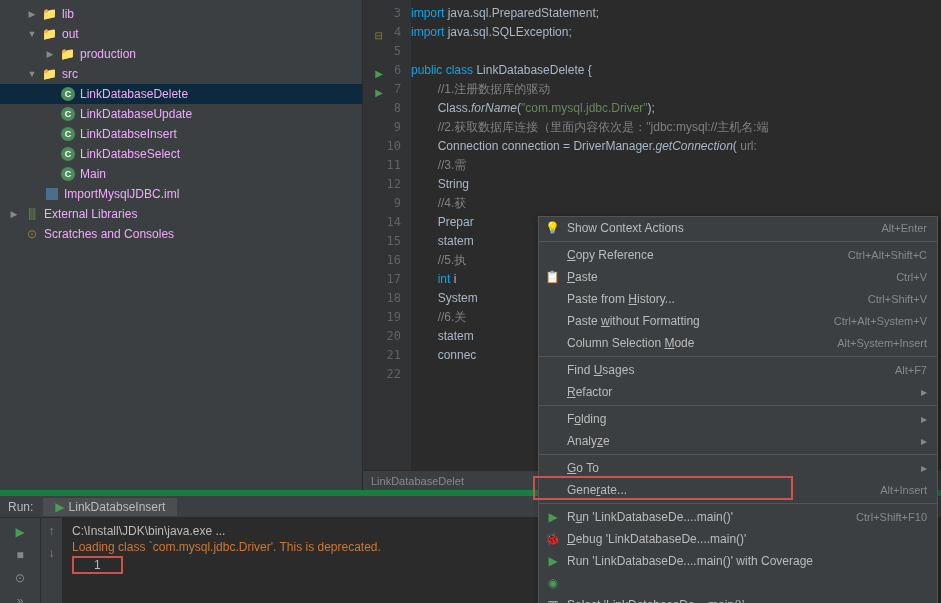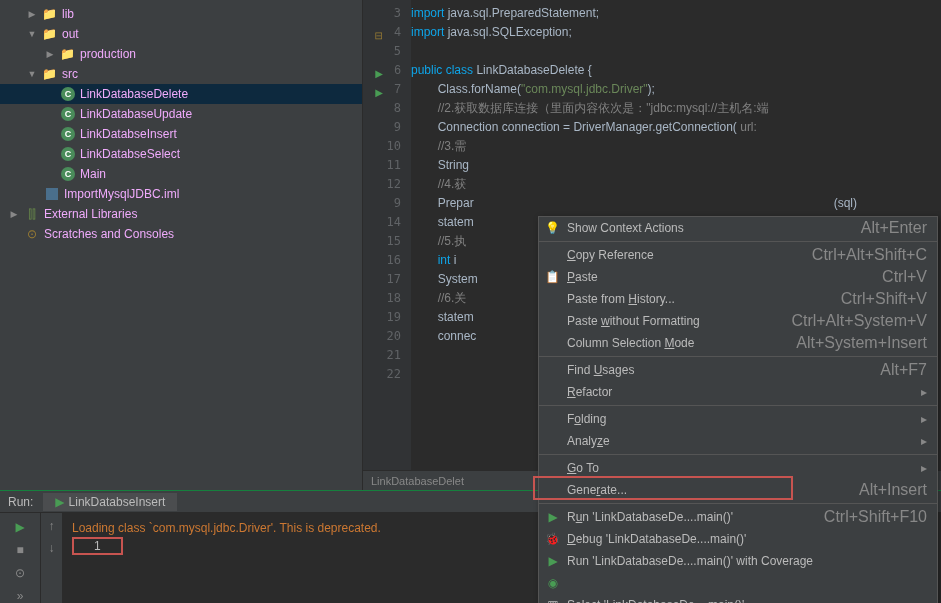--- a/index.html
+++ b/index.html
@@ -23,36 +23,36 @@
 .gutter-row .gut-icon{position:absolute;right:28px;top:3px;font-size:10px}
 .green-play{color:#499c54}
 .yellow-fold{color:#987b33}
 .code{flex:1;padding-top:4px;font-family:Consolas,monospace;font-size:13px;overflow:hidden}
 .code-row{height:19px;line-height:19px;white-space:pre}
 .kw{color:#0ea5e9}
 .str{color:#6a8759}
 .cmt{color:#808080}
 .fn{color:#ffc66d}
 .plain{color:#a9b7c6}
-.it{}
+.it{font-style:italic}
 .breadcrumb{position:absolute;bottom:0;left:0;right:0;height:20px;background:#3c3f41;border-top:1px solid #2b2b2b;padding-left:8px;line-height:20px;color:#888;font-size:11px}
-.run-panel{border-top:1px solid #15803d;height:113px;background:#2b2b2b}
+.run-panel{border-top:6px solid #15803d;height:113px;background:#2b2b2b}
 .run-header{height:22px;background:#3c3f41;display:flex;align-items:center;padding-left:8px;border-bottom:1px solid #2b2b2b}
 .run-tab{background:#4b4d4f;padding:2px 12px;color:#bbb;display:flex;align-items:center;gap:4px}
 .run-body{display:flex;height:91px}
 .run-gutter{width:40px;background:#3c3f41;display:flex;flex-direction:column;align-items:center;padding-top:6px;gap:8px}
 .run-gutter .gi{width:16px;height:16px;color:#888;display:flex;align-items:center;justify-content:center;cursor:pointer}
 .run-gutter .play{color:#499c54}
 .run-out{flex:1;padding:6px 10px;font-family:Consolas,monospace;font-size:13px;color:#bbb}
 .run-out .orange{color:#cc7832}
 .run-out .redbox{border:2px solid #c75450;display:inline-block;padding:0 20px;margin-top:2px}
 .ctx-menu{position:absolute;top:216px;left:538px;width:400px;background:#3c3f41;border:1px solid #555;box-shadow:2px 2px 6px rgba(0,0,0,.4);z-index:100}
 .ctx-item{height:22px;display:flex;align-items:center;padding:0 10px 0 28px;color:#bbb;position:relative;cursor:default}
 .ctx-item .ci-icon{position:absolute;left:6px;width:16px;text-align:center}
-.ctx-item .shortcut{margin-left:auto;color:#888;font-size:16px}
+.ctx-item .shortcut{margin-left:auto;color:#888;font-size:11px}
 .ctx-item .sub{margin-left:auto;color:#888}
 .ctx-sep{height:1px;background:#555;margin:2px 0}
 .ctx-item u{text-decoration:underline}
 .redframe{position:absolute;top:476px;left:533px;width:260px;height:24px;border:2px solid #c75450;pointer-events:none;z-index:101}
 </style>
 </head>
 <body>
 
 <div class="main">
   <div class="sidebar">
@@ -147,20 +147,21 @@
       <div class="gutter-row">19</div>
       <div class="gutter-row">20</div>
       <div class="gutter-row">21</div>
       <div class="gutter-row">22</div>
     </div>
     <div class="code">
       <div class="code-row"><span class="kw">import </span><span class="plain">java.sql.PreparedStatement;</span></div>
       <div class="code-row"><span class="kw">import </span><span class="plain">java.sql.SQLException;</span></div>
       <div class="code-row"></div>
       <div class="code-row"><span class="kw">public class </span><span class="plain">LinkDatabaseDelete {</span></div>
+      <div class="code-row"><span class="cmt">        //1.注册数据库的驱动</span></div>
       <div class="code-row"><span class="plain">        Class.</span><span class="plain it">forName</span><span class="plain">(</span><span class="str">"com.mysql.jdbc.Driver"</span><span class="plain">);</span></div>
       <div class="code-row"><span class="cmt">        //2.获取数据库连接（里面内容依次是："jdbc:mysql://主机名:端</span></div>
       <div class="code-row"><span class="plain">        Connection connection = DriverManager.</span><span class="plain it">getConnection</span><span class="plain">( </span><span class="cmt">url:</span></div>
       <div class="code-row"><span class="cmt">        //3.需</span></div>
       <div class="code-row"><span class="plain">        String</span></div>
       <div class="code-row"><span class="cmt">        //4.获</span></div>
       <div class="code-row"><span class="plain">        Prepar</span><span class="plain" style="margin-left:360px">(sql)</span></div>
       <div class="code-row"><span class="plain">        statem</span><span class="plain it" style="margin-left:360px">int,</span></div>
       <div class="code-row"><span class="cmt">        //5.执</span></div>
       <div class="code-row"><span class="kw">        int </span><span class="plain">i </span></div>
@@ -186,20 +187,21 @@
       <div class="gi play">▶</div>
       <div class="gi">■</div>
       <div class="gi">⊙</div>
       <div class="gi">»</div>
     </div>
     <div style="width:22px;background:#3c3f41;border-left:1px solid #2b2b2b;display:flex;flex-direction:column;align-items:center;padding-top:6px;gap:8px">
       <div class="gi" style="color:#888">↑</div>
       <div class="gi" style="color:#888">↓</div>
     </div>
     <div class="run-out">
+      <div>C:\Install\JDK\bin\java.exe ...</div>
       <div style="margin-top:2px"><span class="orange">Loading  class  `com.mysql.jdbc.Driver'. This is deprecated.</span><span class="orange" style="margin-left:360px">iver</span></div>
       <div><span class="redbox">1</span></div>
     </div>
   </div>
 </div>
 
 <div class="ctx-menu">
   <div class="ctx-item">
       <span class="ci-icon" style="color:#c9803b">💡</span>
       <span>Show Context Actions</span>

